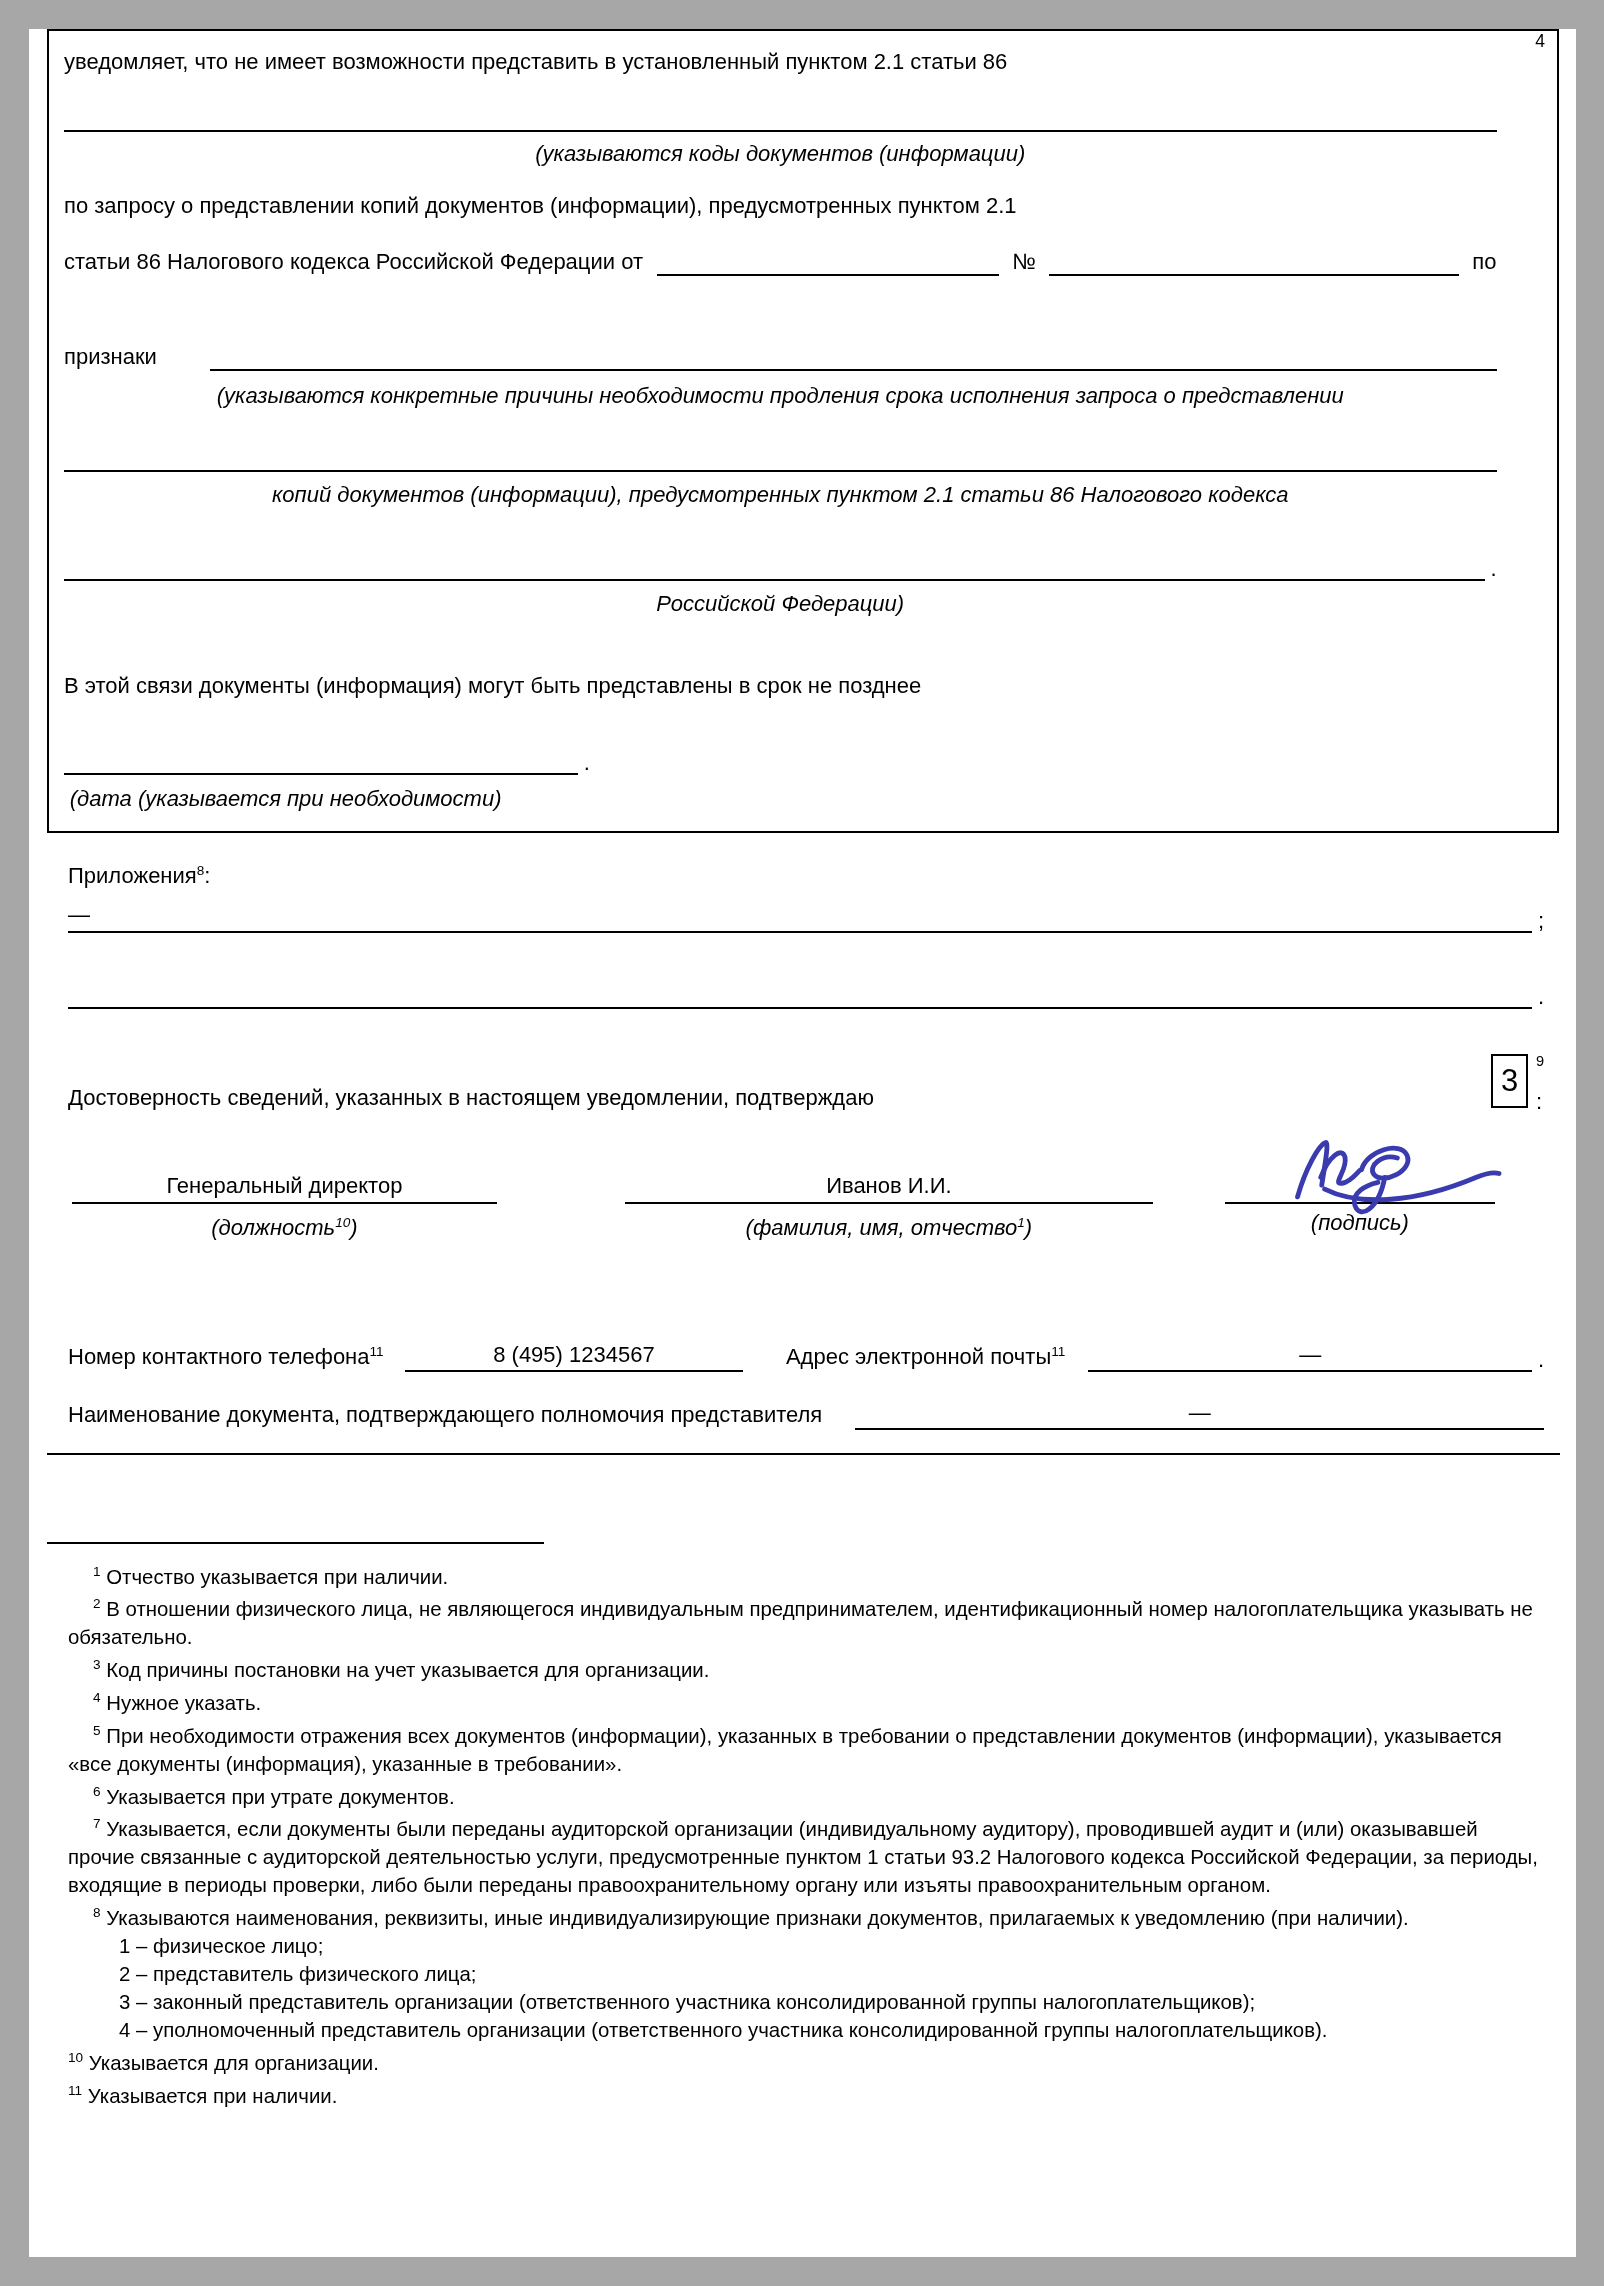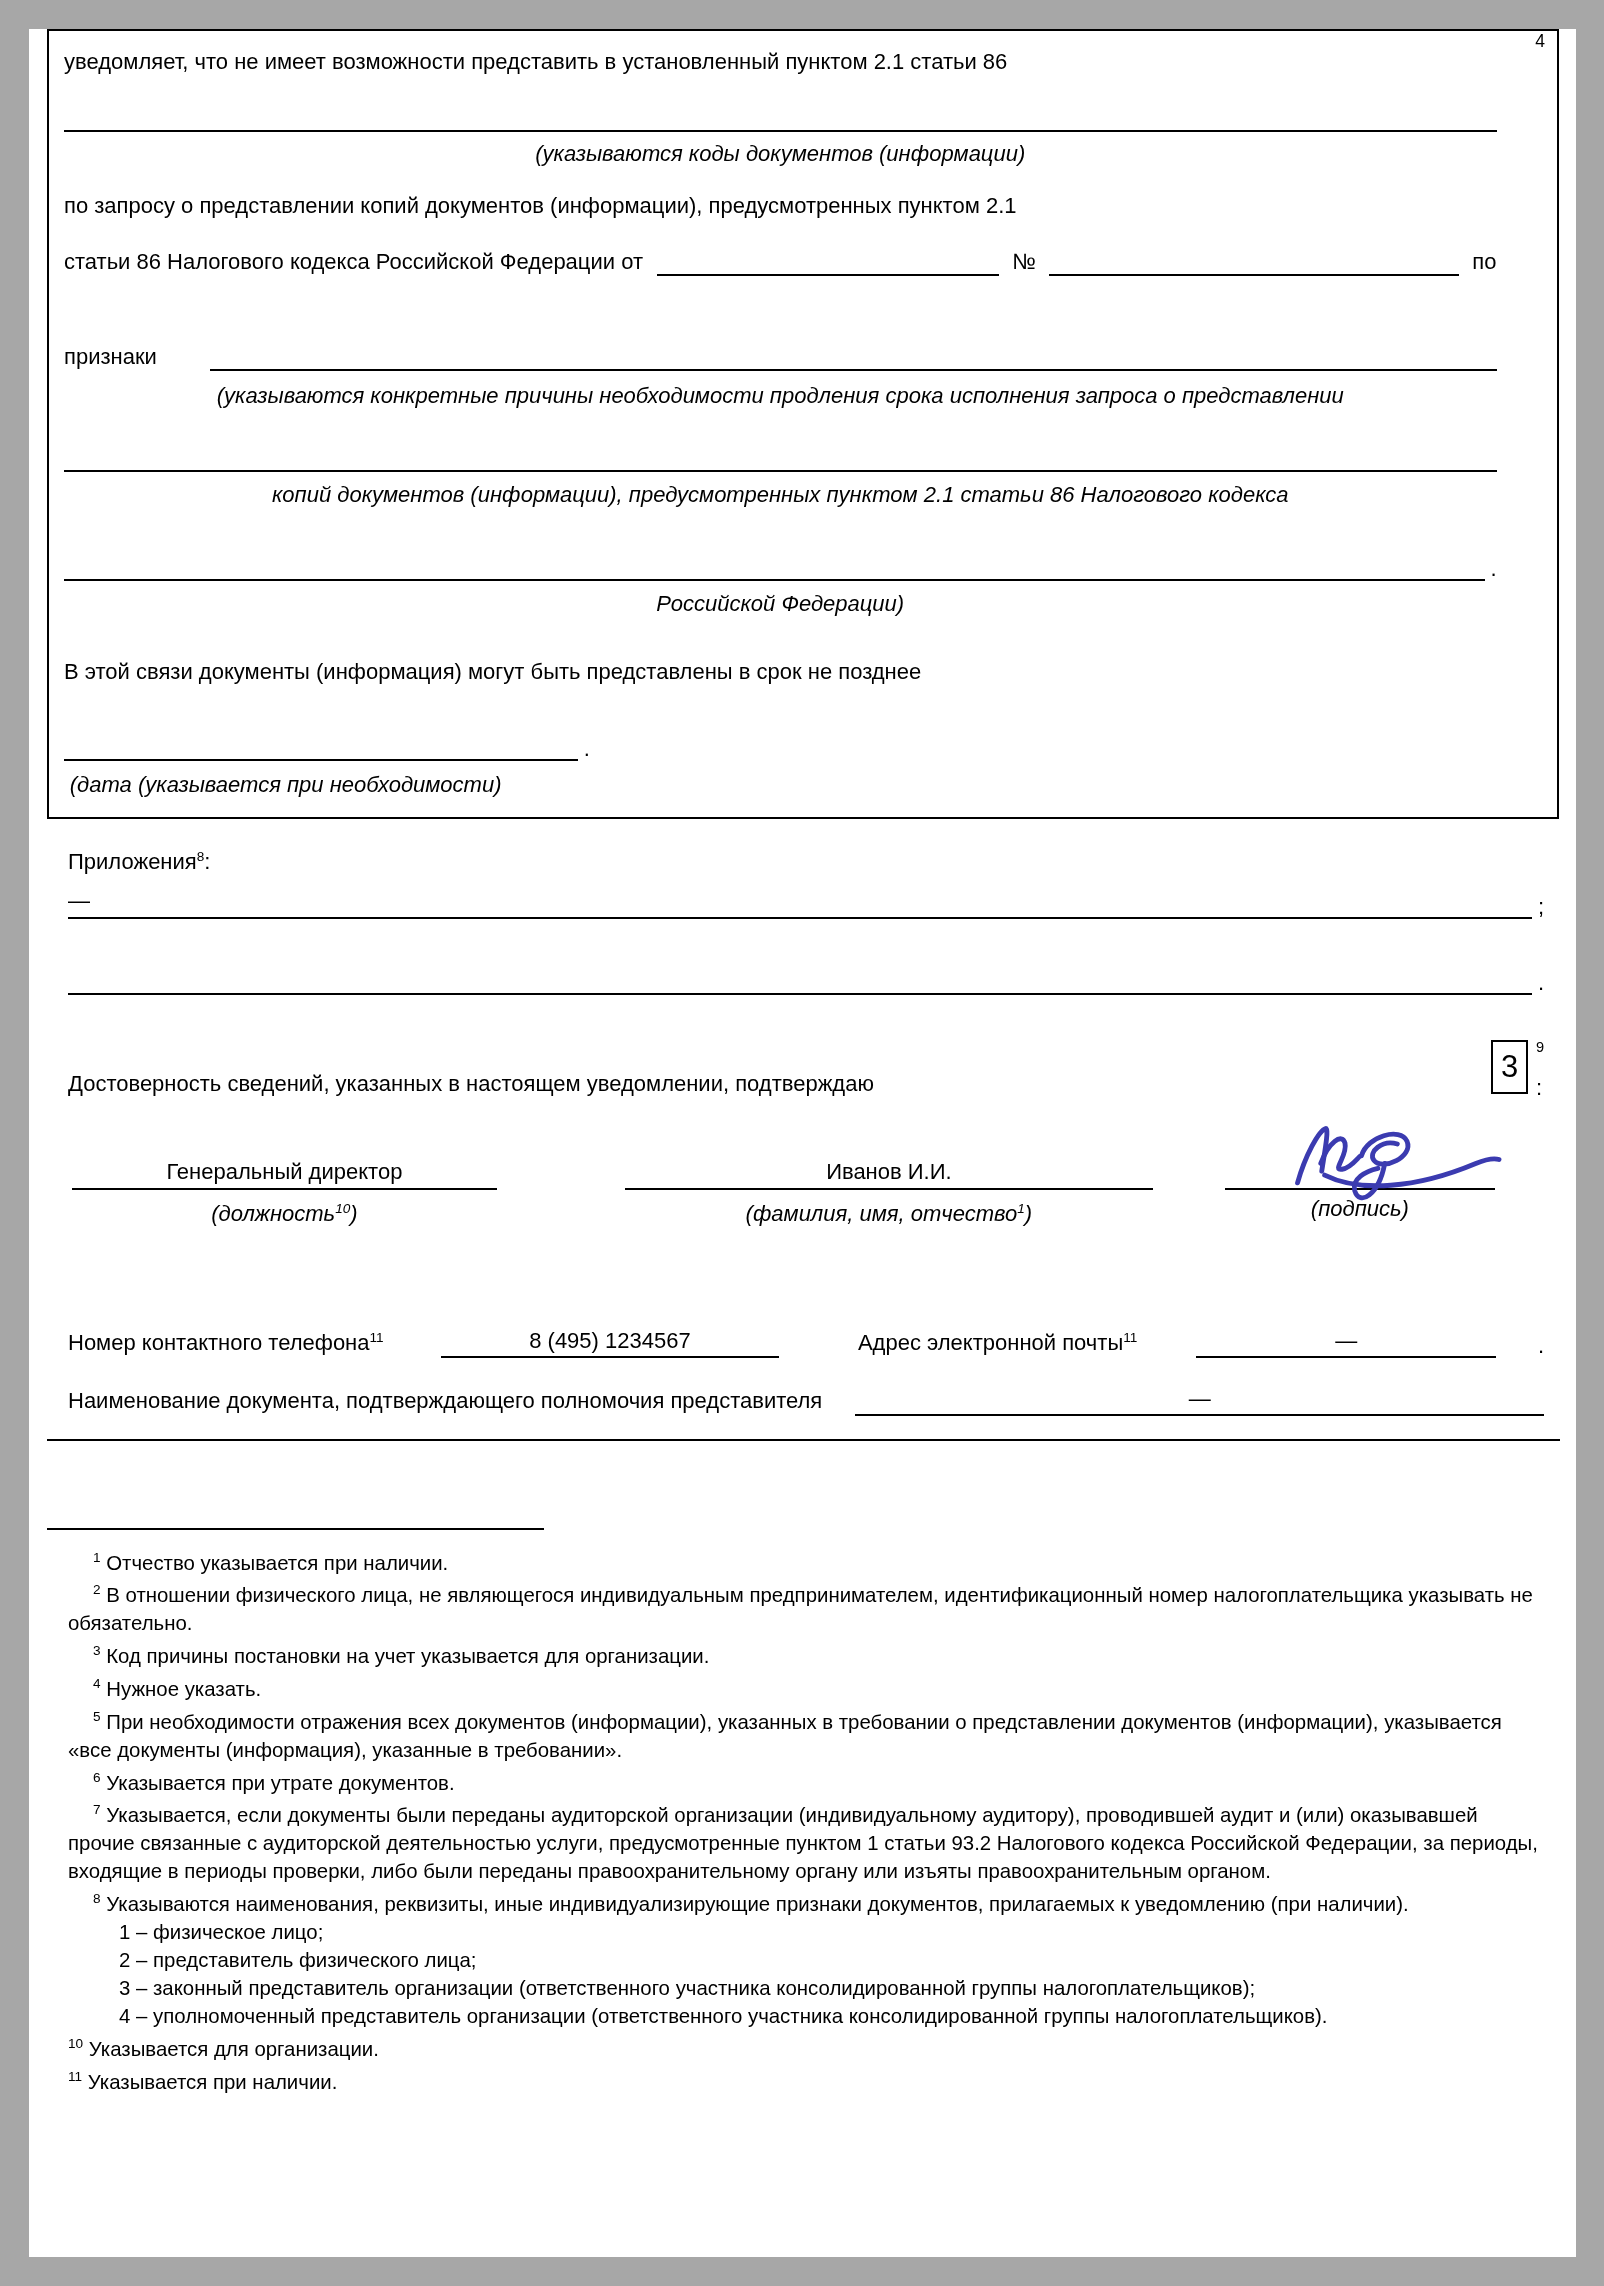--- a/index.html
+++ b/index.html
@@ -58,21 +58,21 @@
   .sig-row{display:flex;margin-top:58px;}
   .sig-col{display:flex;flex-direction:column;}
   .sig-col .val{text-align:center;line-height:31px;height:31px;}
   .sig-col .ln{border-bottom:2.9px solid #000;height:0;margin-top:1.9px;}
   .sig-col .hn{text-align:center;font-style:italic;line-height:29px;margin-top:3.9px;}
   .sig-pos{width:425px;margin-left:3.9px;}
   .sig-name{width:528px;margin-left:128px;}
   .sig-sign{width:270px;margin-left:72px;position:relative;}
   .sig-svg{position:absolute;left:45px;top:-41px;}
   
-  .contact-row{display:flex;align-items:flex-end;margin-top:93px;line-height:31px;gap:36px;}
+  .contact-row{display:flex;align-items:flex-end;margin-top:93px;line-height:31px;}
   .contact-row .lbl{white-space:nowrap;}
   .fld{border-bottom:2.9px solid #000;text-align:center;}
   .phone-fld{width:338px;margin-left:21.3px;}
   .email-fld{flex:1 1 auto;margin-left:23px;}
   .doc-row{display:flex;align-items:flex-end;margin-top:25px;line-height:31px;}
   .doc-fld{flex:1 1 auto;margin-left:33px;}
   .bigline{border-bottom:2.9px solid #000;height:0;margin:23px -15.5px 0 -21.3px;}
   
   .fn-sep{width:497px;border-bottom:2.9px solid #000;height:0;margin:87px 0 0 -21.3px;}
   .footnotes{margin-top:13.6px;font-size:20.4px;line-height:28px;}
@@ -113,21 +113,21 @@
 
     <div class="fullline" style="margin-top:60px;"></div>
     <div class="hint" style="margin-top:7.8px;">копий документов (информации), предусмотренных пунктом 2.1 статьи 86 Налогового кодекса</div>
 
     <div class="row" style="margin-top:47px;">
       <span class="fullline grow"></span>
       <span class="tail">.</span>
     </div>
     <div class="hint" style="margin-top:7.8px;">Российской Федерации)</div>
 
-    <div class="bline" style="margin-top:39px;">В этой связи документы (информация) могут быть представлены в срок не позднее</div>
+    <div class="bline" style="margin-top:53px;">В этой связи документы (информация) могут быть представлены в срок не позднее</div>
 
     <div class="row" style="margin-top:50px;">
       <span class="uline" style="width:514px;height:0;"></span>
       <span class="tail">.</span>
     </div>
     <div class="hint" style="margin-top:9.7px;text-align:left;margin-left:5.8px;">(дата (указывается при необходимости)</div>
   </div>
 
   <div class="lower">
 

